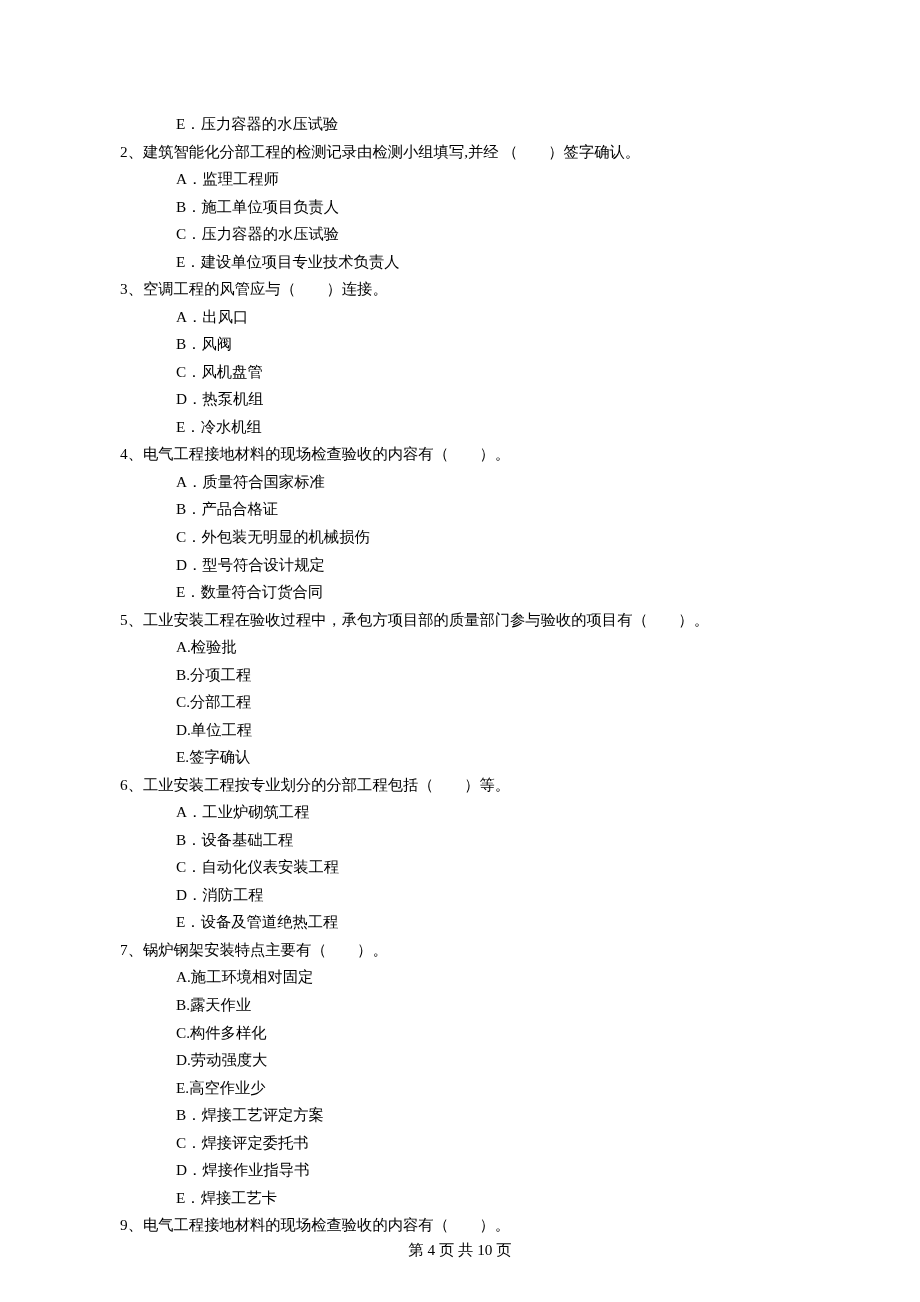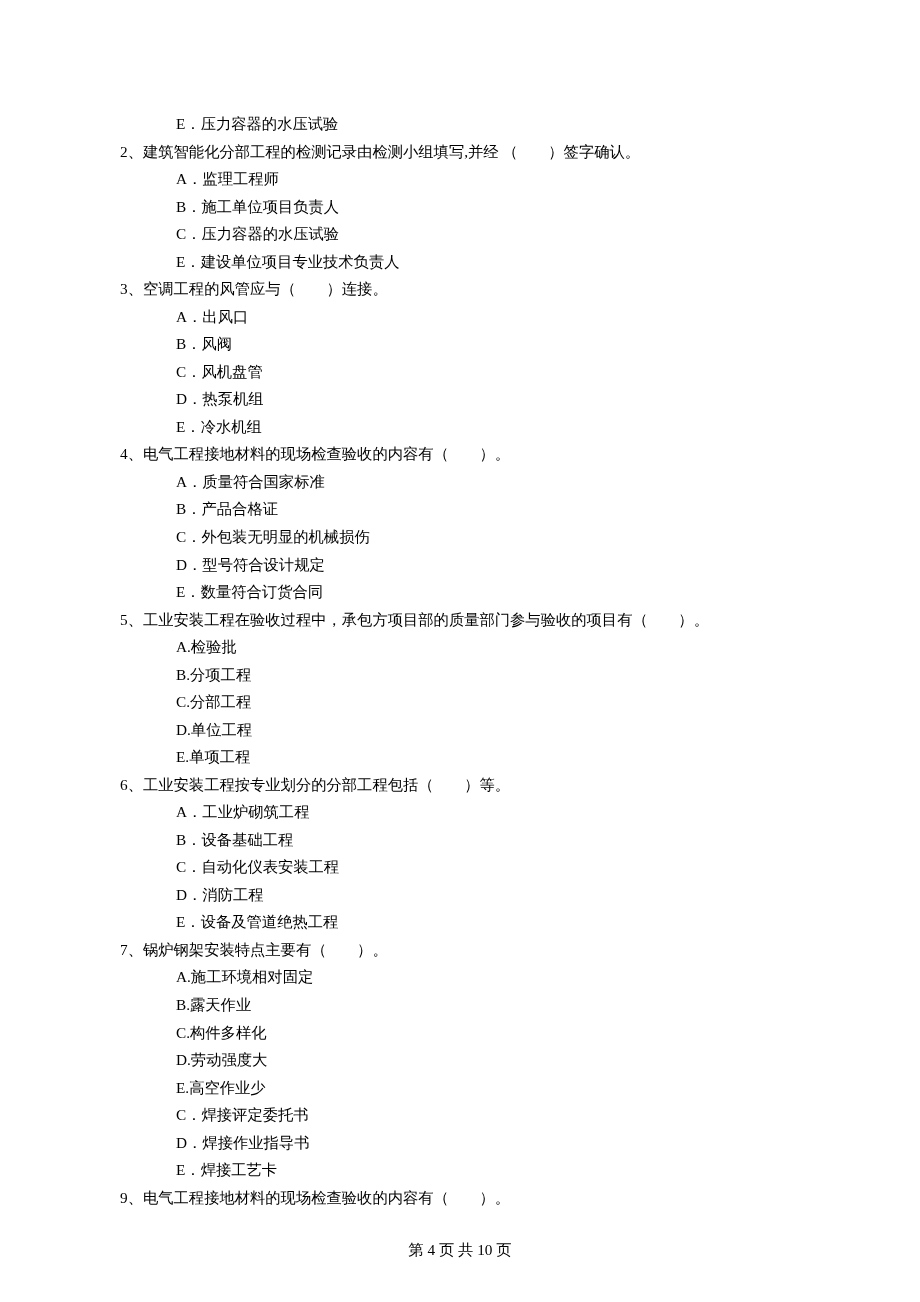--- a/index.html
+++ b/index.html
@@ -58,36 +58,37 @@
   <div class="option">B．产品合格证</div>
   <div class="option">C．外包装无明显的机械损伤</div>
   <div class="option">D．型号符合设计规定</div>
   <div class="option">E．数量符合订货合同</div>
 
   <div class="question">5、工业安装工程在验收过程中，承包方项目部的质量部门参与验收的项目有（　　）。</div>
   <div class="option">A.检验批</div>
   <div class="option">B.分项工程</div>
   <div class="option">C.分部工程</div>
   <div class="option">D.单位工程</div>
-  <div class="option">E.单项工程</div>
+  <div class="option">E.签字确认</div>
 
   <div class="question">6、工业安装工程按专业划分的分部工程包括（　　）等。</div>
   <div class="option">A．工业炉砌筑工程</div>
   <div class="option">B．设备基础工程</div>
   <div class="option">C．自动化仪表安装工程</div>
   <div class="option">D．消防工程</div>
   <div class="option">E．设备及管道绝热工程</div>
 
   <div class="question">7、锅炉钢架安装特点主要有（　　）。</div>
   <div class="option">A.施工环境相对固定</div>
   <div class="option">B.露天作业</div>
   <div class="option">C.构件多样化</div>
   <div class="option">D.劳动强度大</div>
   <div class="option">E.高空作业少</div>
 
+  <div class="option">B．焊接工艺评定方案</div>
   <div class="option">C．焊接评定委托书</div>
   <div class="option">D．焊接作业指导书</div>
   <div class="option">E．焊接工艺卡</div>
 
   <div class="question">9、电气工程接地材料的现场检查验收的内容有（　　）。</div>
 
   <div class="footer">第 4 页 共 10 页</div>
 </div>
 
 </body></html>

